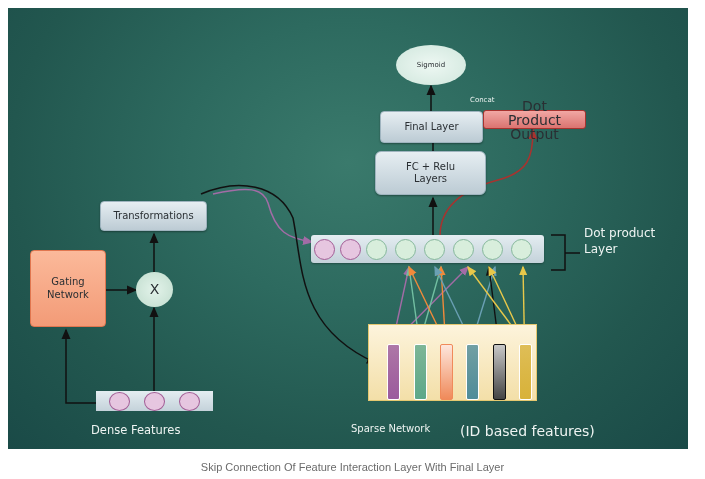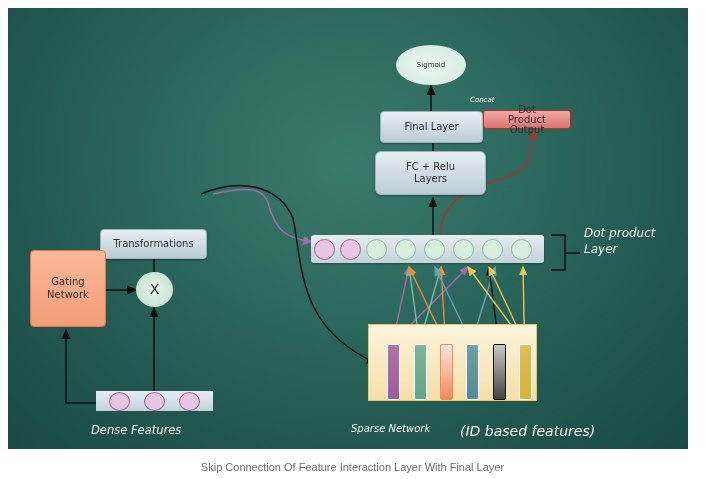--- a/index.html
+++ b/index.html
@@ -12,21 +12,21 @@
   #canvas svg { position: absolute; left: 0; top: 0; }
   .box {
     position: absolute; display: flex; align-items: center; justify-content: center; text-align: center;
     box-sizing: border-box; color: #2a2f33; line-height: 1.25;
   }
   .blue-box {
     background: linear-gradient(#e6eef2, #bccbd4);
     border: 1px solid #9fb4bf; border-radius: 4px;
     box-shadow: 0 1px 2px rgba(0,0,0,0.35);
   }
-  .label { position: absolute; color: #eef4f2; white-space: nowrap; font-style: italic; }
+  .label { position: absolute; color: #eef4f2; white-space: nowrap; }
   #caption {
     position: absolute; left: 0; top: 461px; width: 705px; text-align: center;
     font-family: "Liberation Sans", sans-serif; font-size: 11px; color: #6b6b6b;
   }
 </style>
 </head>
 <body>
 
 <div id="canvas">
   <svg id="wires" width="680" height="441">
@@ -96,29 +96,29 @@
   <div class="box" style="left:388px; top:37px; width:70px; height:40px; border-radius:50%; background:radial-gradient(#eef8f3,#cfe6dc); font-size:7px;">
     <span>Sigmoid</span>
   </div>
 
   <div class="label" style="left:462px; top:88px; font-size:7px;">Concat</div>
 
   <div class="box blue-box" style="left:372px; top:103px; width:103px; height:32px; font-size:10px;">
     <span>Final Layer</span>
   </div>
 
-  <div class="box" style="left:475px; top:102px; width:88px; height:19px; font-size:10px; line-height:1; background:linear-gradient(#f1a8a4,#db7370); border:1px solid #a8332f; border-radius:3px; padding:0 16px;">
+  <div class="box" style="left:475px; top:102px; width:103px; height:19px; font-size:14px; line-height:1; background:linear-gradient(#f1a8a4,#db7370); border:1px solid #a8332f; border-radius:3px; padding:0 16px;">
     <span>Dot Product Output</span>
   </div>
 
   <div class="box blue-box" style="left:367px; top:143px; width:111px; height:44px; font-size:10px; border-radius:6px; padding:0 20px;">
     <span>FC + Relu Layers</span>
   </div>
 
-  <div class="box blue-box" style="left:92px; top:193px; width:107px; height:30px; font-size:10px;margin-top:28px;">
+  <div class="box blue-box" style="left:92px; top:193px; width:107px; height:30px; font-size:10px;">
     <span>Transformations</span>
   </div>
 
   <div class="box" style="left:22px; top:242px; width:76px; height:77px; font-size:10px; border-radius:4px; background:linear-gradient(#fbb99a,#f39b77); border:1px solid #e0764f; padding:0 10px;">
     <span>Gating Network</span>
   </div>
 
   <div class="box" style="left:128px; top:264px; width:37px; height:35px; border-radius:50%; background:radial-gradient(#e3f3ea,#c0dccd); font-size:14px;">
     <span>X</span>
   </div>

